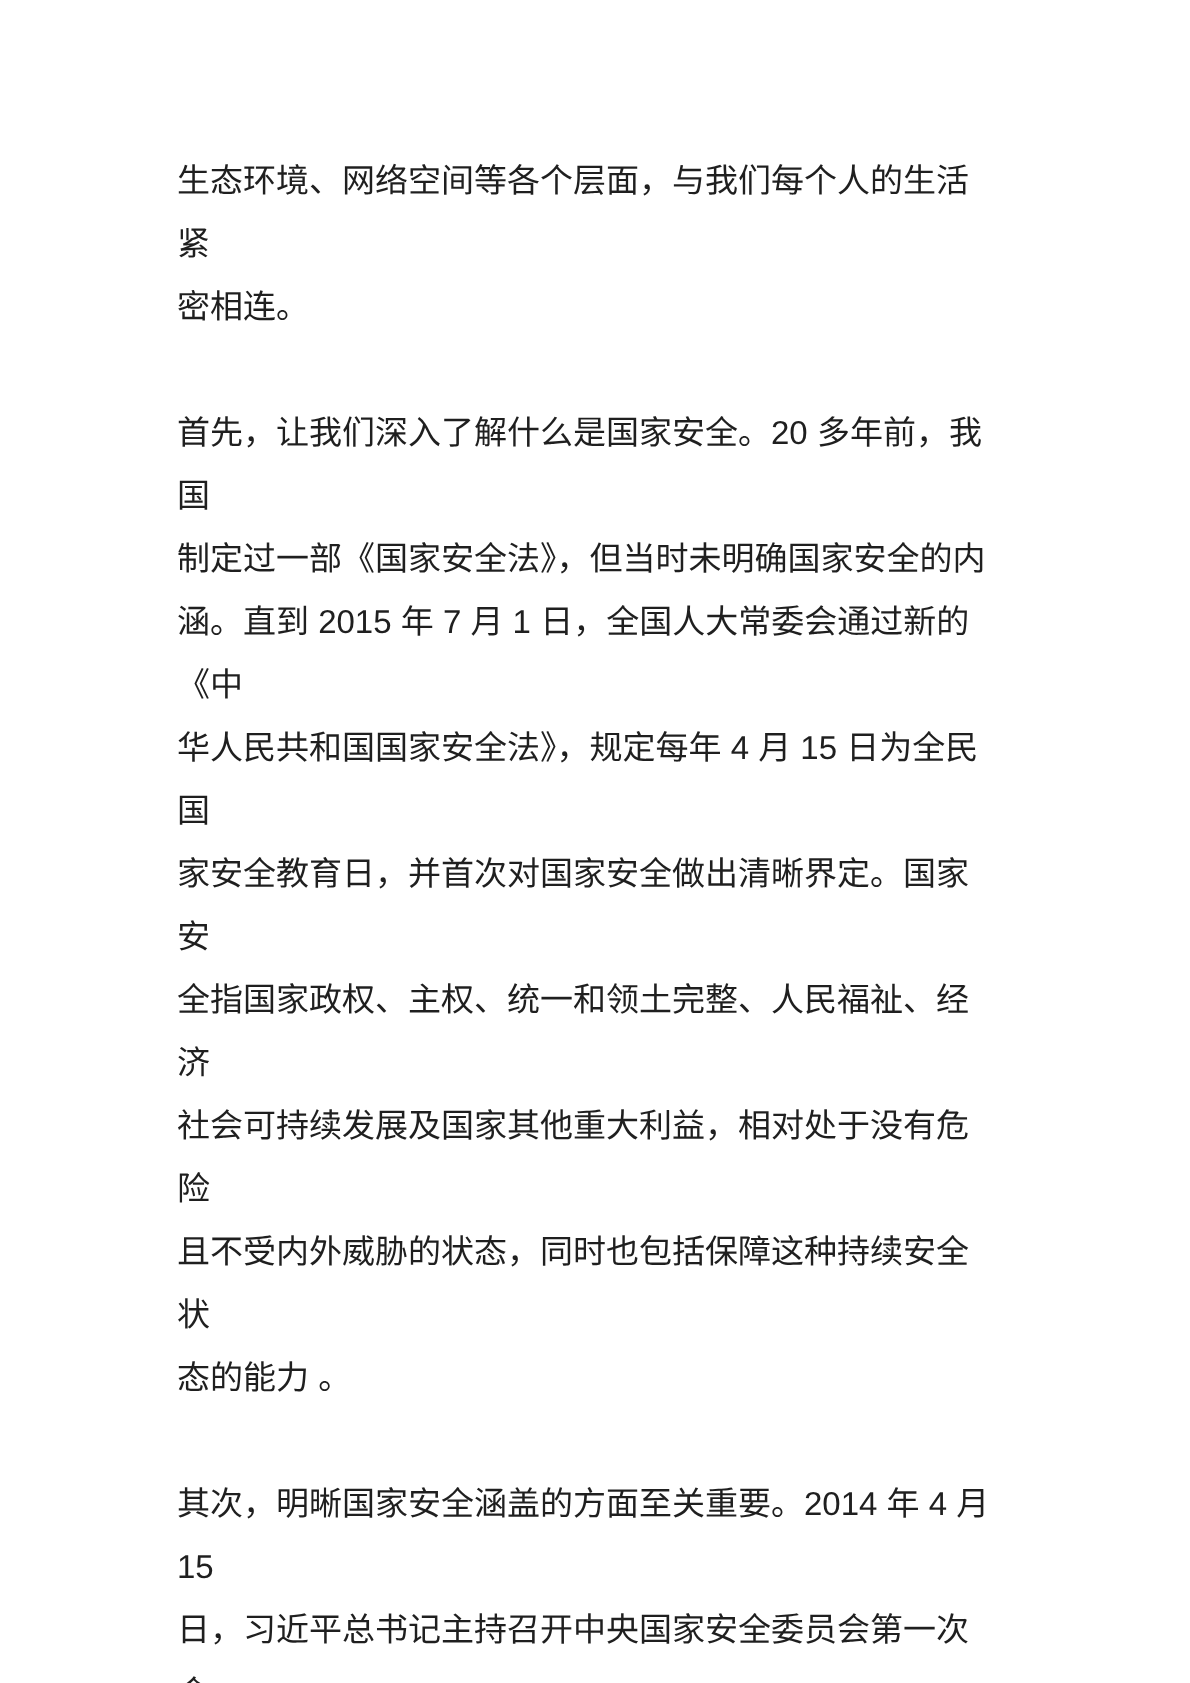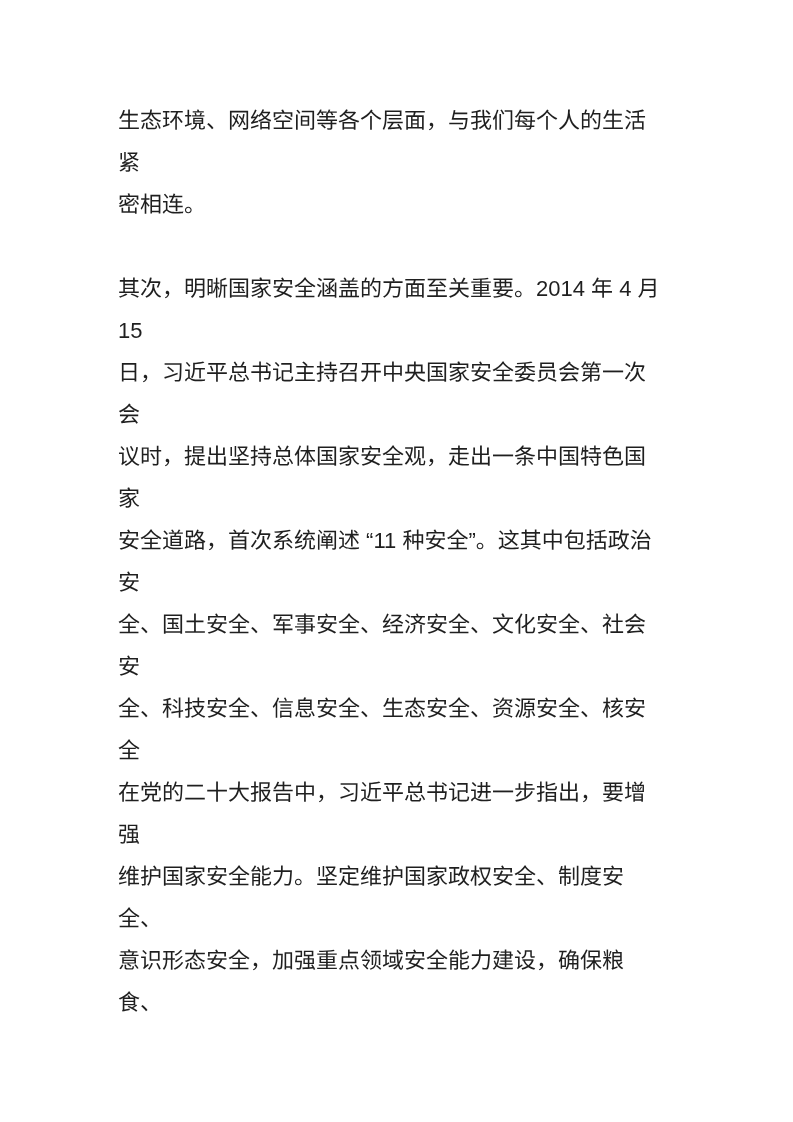--- a/index.html
+++ b/index.html
@@ -31,20 +31,29 @@
     word-break: break-all;
   }
 </style>
 </head>
 <body>
 
 <div class="page">
   <div class="doc-body">
     <p class="para">生态环境、网络空间等各个层面，与我们每个人的生活紧
 密相连。</p>
+    <p class="para">首先，让我们深入了解什么是国家安全。20 多年前，我国
+制定过一部《国家安全法》，但当时未明确国家安全的内
+涵。直到 2015 年 7 月 1 日，全国人大常委会通过新的《中
+华人民共和国国家安全法》，规定每年 4 月 15 日为全民国
+家安全教育日，并首次对国家安全做出清晰界定。国家安
+全指国家政权、主权、统一和领土完整、人民福祉、经济
+社会可持续发展及国家其他重大利益，相对处于没有危险
+且不受内外威胁的状态，同时也包括保障这种持续安全状
+态的能力 。</p>
     <p class="para">其次，明晰国家安全涵盖的方面至关重要。2014 年 4 月 15
 日，习近平总书记主持召开中央国家安全委员会第一次会
 议时，提出坚持总体国家安全观，走出一条中国特色国家
 安全道路，首次系统阐述 “11 种安全”。这其中包括政治安
 全、国土安全、军事安全、经济安全、文化安全、社会安
 全、科技安全、信息安全、生态安全、资源安全、核安全
 在党的二十大报告中，习近平总书记进一步指出，要增强
 维护国家安全能力。坚定维护国家政权安全、制度安全、
 意识形态安全，加强重点领域安全能力建设，确保粮食、</p>
   </div>

